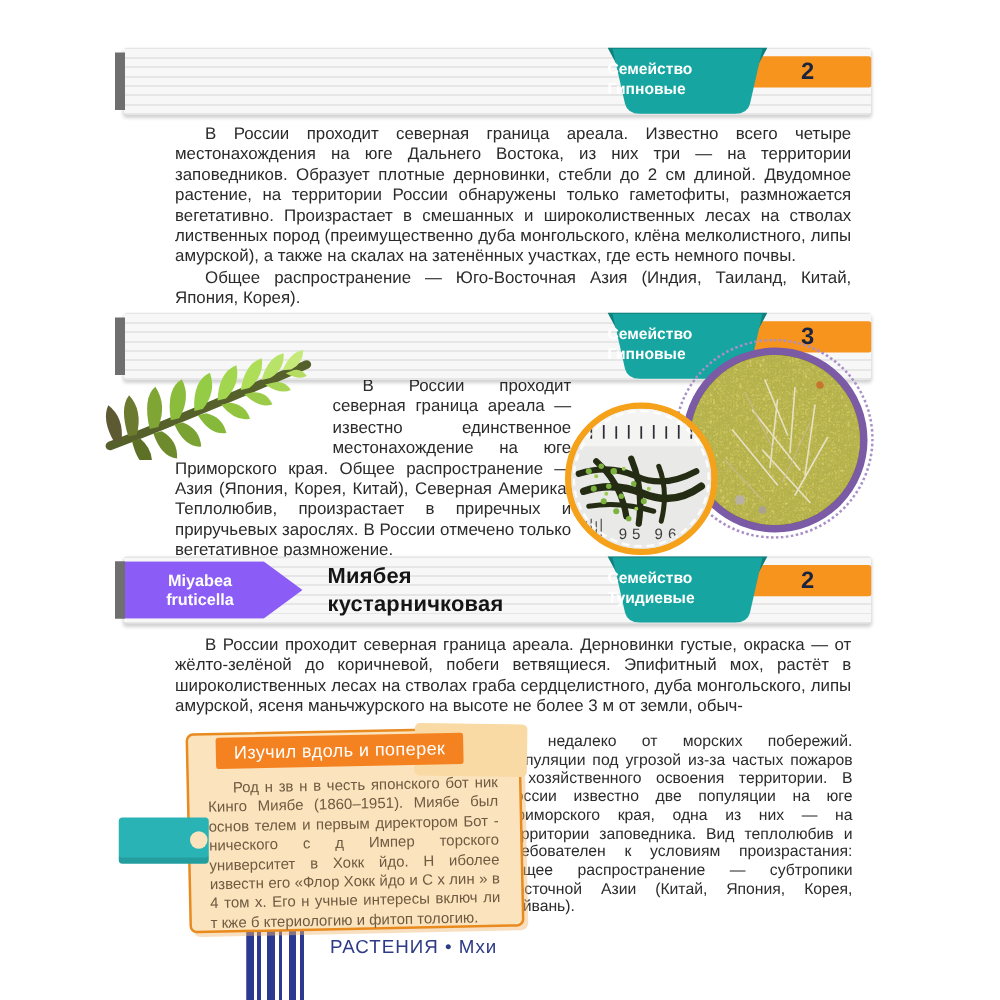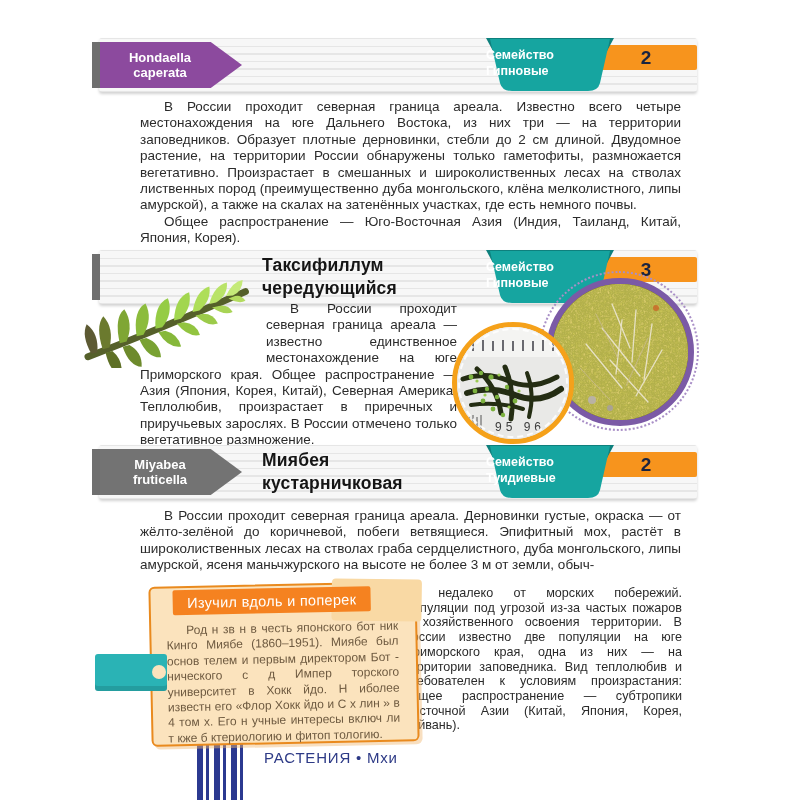--- a/index.html
+++ b/index.html
@@ -9,21 +9,21 @@
   
   .band{position:absolute;left:0;width:800px;height:56px;z-index:1;}
   .band .stripes{position:absolute;left:99px;top:0;width:598px;height:54px;border-radius:3px;
         background:#f7f7f7 repeating-linear-gradient(180deg, rgba(0,0,0,0.07) 0 1.5px, rgba(0,0,0,0) 1.5px 7.5px);
         box-shadow:0 2px 3px rgba(0,0,0,0.18);}
   .edge{position:absolute;left:92px;top:4px;width:8px;height:46px;background:#6f6f6f;}
   .flag{position:absolute;left:100px;top:4px;width:142px;height:46px;
         clip-path:polygon(0 0,78% 0,100% 50%,78% 100%,0 100%);
         display:flex;align-items:center;justify-content:center;box-sizing:border-box;padding-right:22px;}
   .flag span{color:#fff;font-weight:bold;font-size:13px;line-height:15px;text-align:center;white-space:pre-line;}
-  .flag.purple{background:#8C4A9E;} .flag.orange{background:#F4791B;} .flag.green{background:#737373;}
+  .flag.purple{background:#8C4A9E;} .flag.orange{background:#F4791B;} .flag.green{background:#8b5cf6;}
   .band-title{position:absolute;left:262px;top:4px;font-size:17.5px;font-weight:bold;color:#151515;
         line-height:23px;white-space:pre-line;letter-spacing:0.2px;}
   .numstrip{position:absolute;left:556px;top:7px;width:141px;height:25px;background:#F7941D;border-radius:2px;}
   .numstrip span{position:absolute;left:50px;top:0;width:80px;height:25px;display:flex;align-items:center;
         justify-content:center;font-weight:bold;font-size:19px;color:#1A2440;}
   .family{position:absolute;left:486px;top:0;width:128px;height:58px;}
   .family svg{position:absolute;left:0;top:0;}
   .family .txt{position:absolute;left:0;top:9px;width:100%;text-align:left;color:#fff;font-weight:bold;
         font-size:12.5px;line-height:16px;}
 
@@ -72,24 +72,20 @@
   .frubric{position:absolute;left:264px;top:749px;font-size:15px;color:#2D3A86;letter-spacing:0.8px;}
 </style>
 </head>
 <body>
 
 <div id="page">
 
   <div class="band" style="top:38px">
     <div class="stripes"></div>
     <div class="edge"></div>
-    <div class="flag purple">
-      <span>Hondaella
-caperata</span>
-    </div>
     <div class="numstrip">
       <span>2</span>
     </div>
     <div class="family">
       <svg width="128" height="58" viewBox="0 0 128 58">
         <path d="M0 0 H128 L121 13 H7 Z" fill="#0E807D"></path>
         <path d="M4 1 H124 L114 45 Q112 53 102 53 H26 Q16 53 14 45 Z" fill="#16A5A0"></path>
       </svg>
       <div class="txt">
         <div>Семейство</div>
@@ -99,22 +95,20 @@
   </div>
 
   <div class="body-text p1">
     <p>В России проходит северная граница ареала. Известно всего четыре местонахождения на юге Дальнего Востока, из них три — на территории заповедников. Образует плотные дерновинки, стебли до 2 см длиной. Двудомное растение, на территории России обнаружены только гаметофиты, размножается вегетативно. Произрастает в смешанных и широколиственных лесах на стволах лиственных пород (преимущественно дуба монгольского, клёна мелколистного, липы амурской), а также на скалах на затенённых участках, где есть немного почвы.</p>
     <p>Общее распространение — Юго-Восточная Азия (Индия, Таиланд, Китай, Япония, Корея).</p>
   </div>
 
   <div class="band" style="top:250px">
     <div class="stripes"></div>
     <div class="edge"></div>
-    <div class="band-title">Таксифиллум
-чередующийся</div>
     <div class="numstrip">
       <span>3</span>
     </div>
     <div class="family">
       <svg width="128" height="58" viewBox="0 0 128 58">
         <path d="M0 0 H128 L121 13 H7 Z" fill="#0E807D"></path>
         <path d="M4 1 H124 L114 45 Q112 53 102 53 H26 Q16 53 14 45 Z" fill="#16A5A0"></path>
       </svg>
       <div class="txt">
         <div>Семейство</div>

